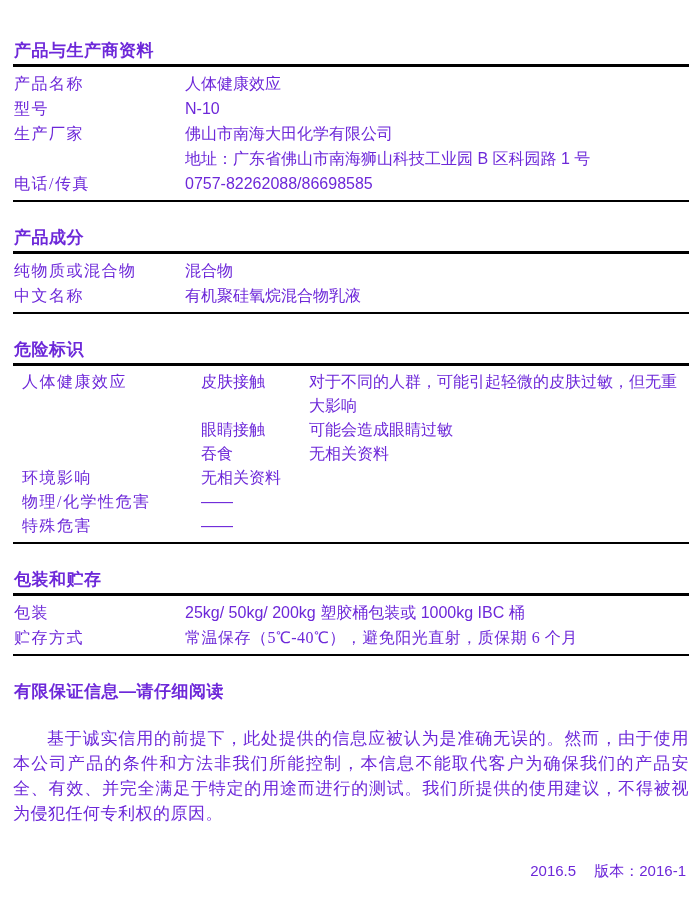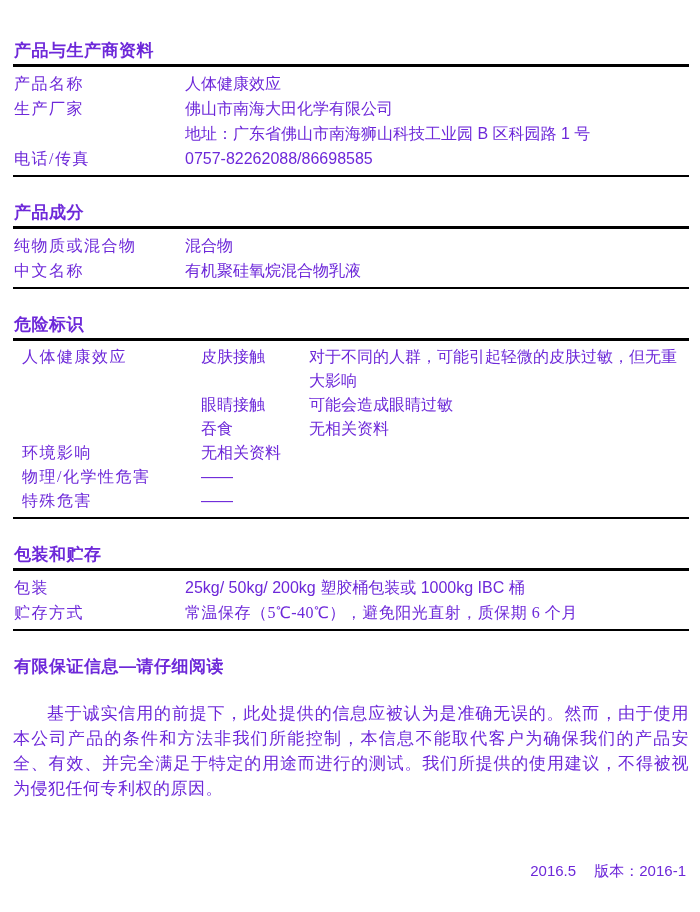--- a/index.html
+++ b/index.html
@@ -58,20 +58,24 @@
 <body>
 
 <div class="page">
 
   <div class="sec">
     <div class="sec-title">产品与生产商资料</div>
     <div class="sec-body">
       <div class="row">
         <span class="lbl">产品名称</span>
         <span class="val">人体健康效应</span>
+      </div>
+      <div class="row">
+        <span class="lbl">型号</span>
+        <span class="val">N-10</span>
       </div>
       <div class="row">
         <span class="lbl">生产厂家</span>
         <span class="val">佛山市南海大田化学有限公司</span>
       </div>
       <div class="row">
         <span class="lbl"></span>
         <span class="val">地址：广东省佛山市南海狮山科技工业园 B 区科园路 1 号</span>
       </div>
       <div class="row">

